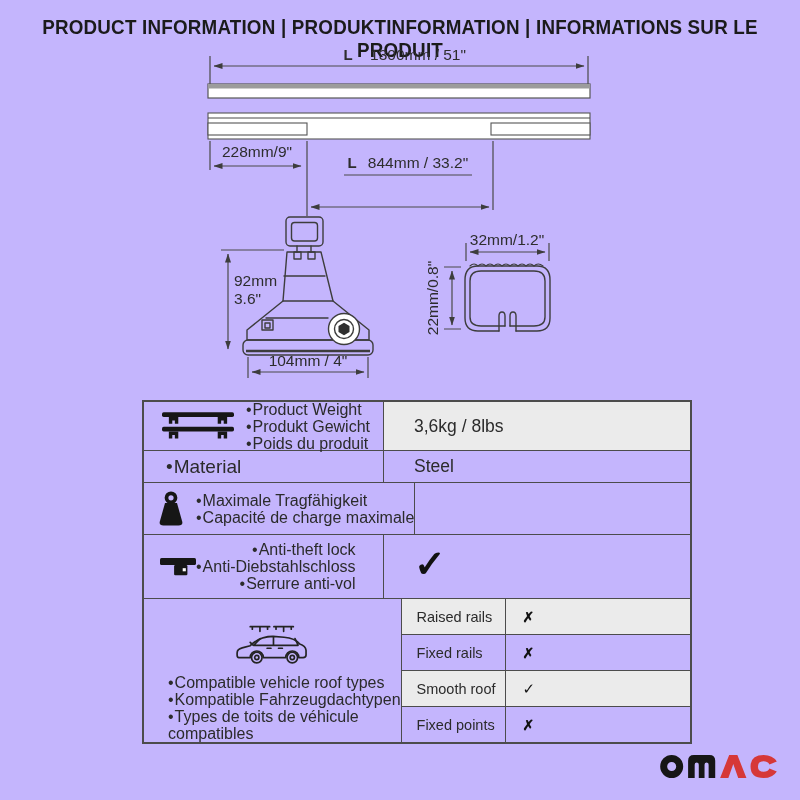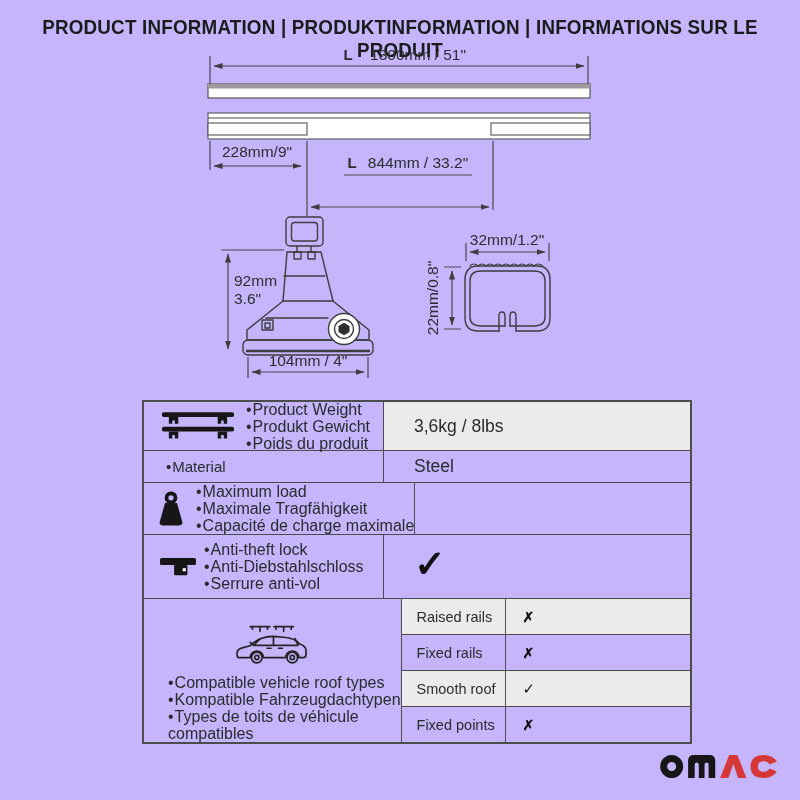--- a/index.html
+++ b/index.html
@@ -159,48 +159,47 @@
           <div class="lbl-line"><span class="bu">•</span><span>Produkt Gewicht</span></div>
           <div class="lbl-line"><span class="bu">•</span><span>Poids du produit</span></div>
         </div>
       </div>
       <div class="cell-v shade">3,6kg / 8lbs</div>
     </div>
 
     <div class="trow r2">
       <div class="cell-l" style="padding-left:22px;">
         <div class="lbl-stack">
-          <div class="lbl-line" style="font-size:15px;"><span class="bu">•</span><span>Material</span></div>
+          <div class="lbl-line" style="font-size:19px;"><span class="bu">•</span><span>Material</span></div>
         </div>
       </div>
       <div class="cell-v">Steel</div>
     </div>
 
     <div class="trow r3">
       <div class="cell-l" style="padding-left:12px;">
         <svg class="ic" width="30" height="36" viewBox="0 0 40 48">
           <circle cx="20" cy="9" r="6" fill="none" stroke="#161616" stroke-width="5"></circle>
           <path d="M12,16 H28 L35,41 Q36,46 30,46 H10 Q4,46 5,41 Z" fill="#161616"></path>
         </svg>
         <div class="lbl-stack" style="margin-left:10px;">
-          <div class="lbl-line"><span class="bu">•</span><span>Maximum load</span></div>
           <div class="lbl-line"><span class="bu">•</span><span>Maximale Tragfähigkeit</span></div>
           <div class="lbl-line"><span class="bu">•</span><span>Capacité de charge maximale</span></div>
         </div>
       </div>
     </div>
 
     <div class="trow r4">
       <div class="cell-l" style="padding-left:16px;">
         <svg class="ic" width="36" height="18" viewBox="0 0 46 23">
           <rect x="0" y="0" width="46" height="9" rx="2" fill="#161616"></rect>
           <rect x="18" y="9" width="17" height="13" rx="1.5" fill="#161616"></rect>
           <rect x="29" y="13" width="4" height="4" fill="#ffffff"></rect>
         </svg>
-        <div class="lbl-stack" style="margin-left:8px;">
+        <div class="lbl-stack" style="margin-left:0;align-items:flex-end;">
           <div class="lbl-line"><span class="bu">•</span><span>Anti-theft lock</span></div>
           <div class="lbl-line"><span class="bu">•</span><span>Anti-Diebstahlschloss</span></div>
           <div class="lbl-line"><span class="bu">•</span><span>Serrure anti-vol</span></div>
         </div>
       </div>
       <div class="cell-v">
         <span class="bigcheck">✓</span>
       </div>
     </div>
 

